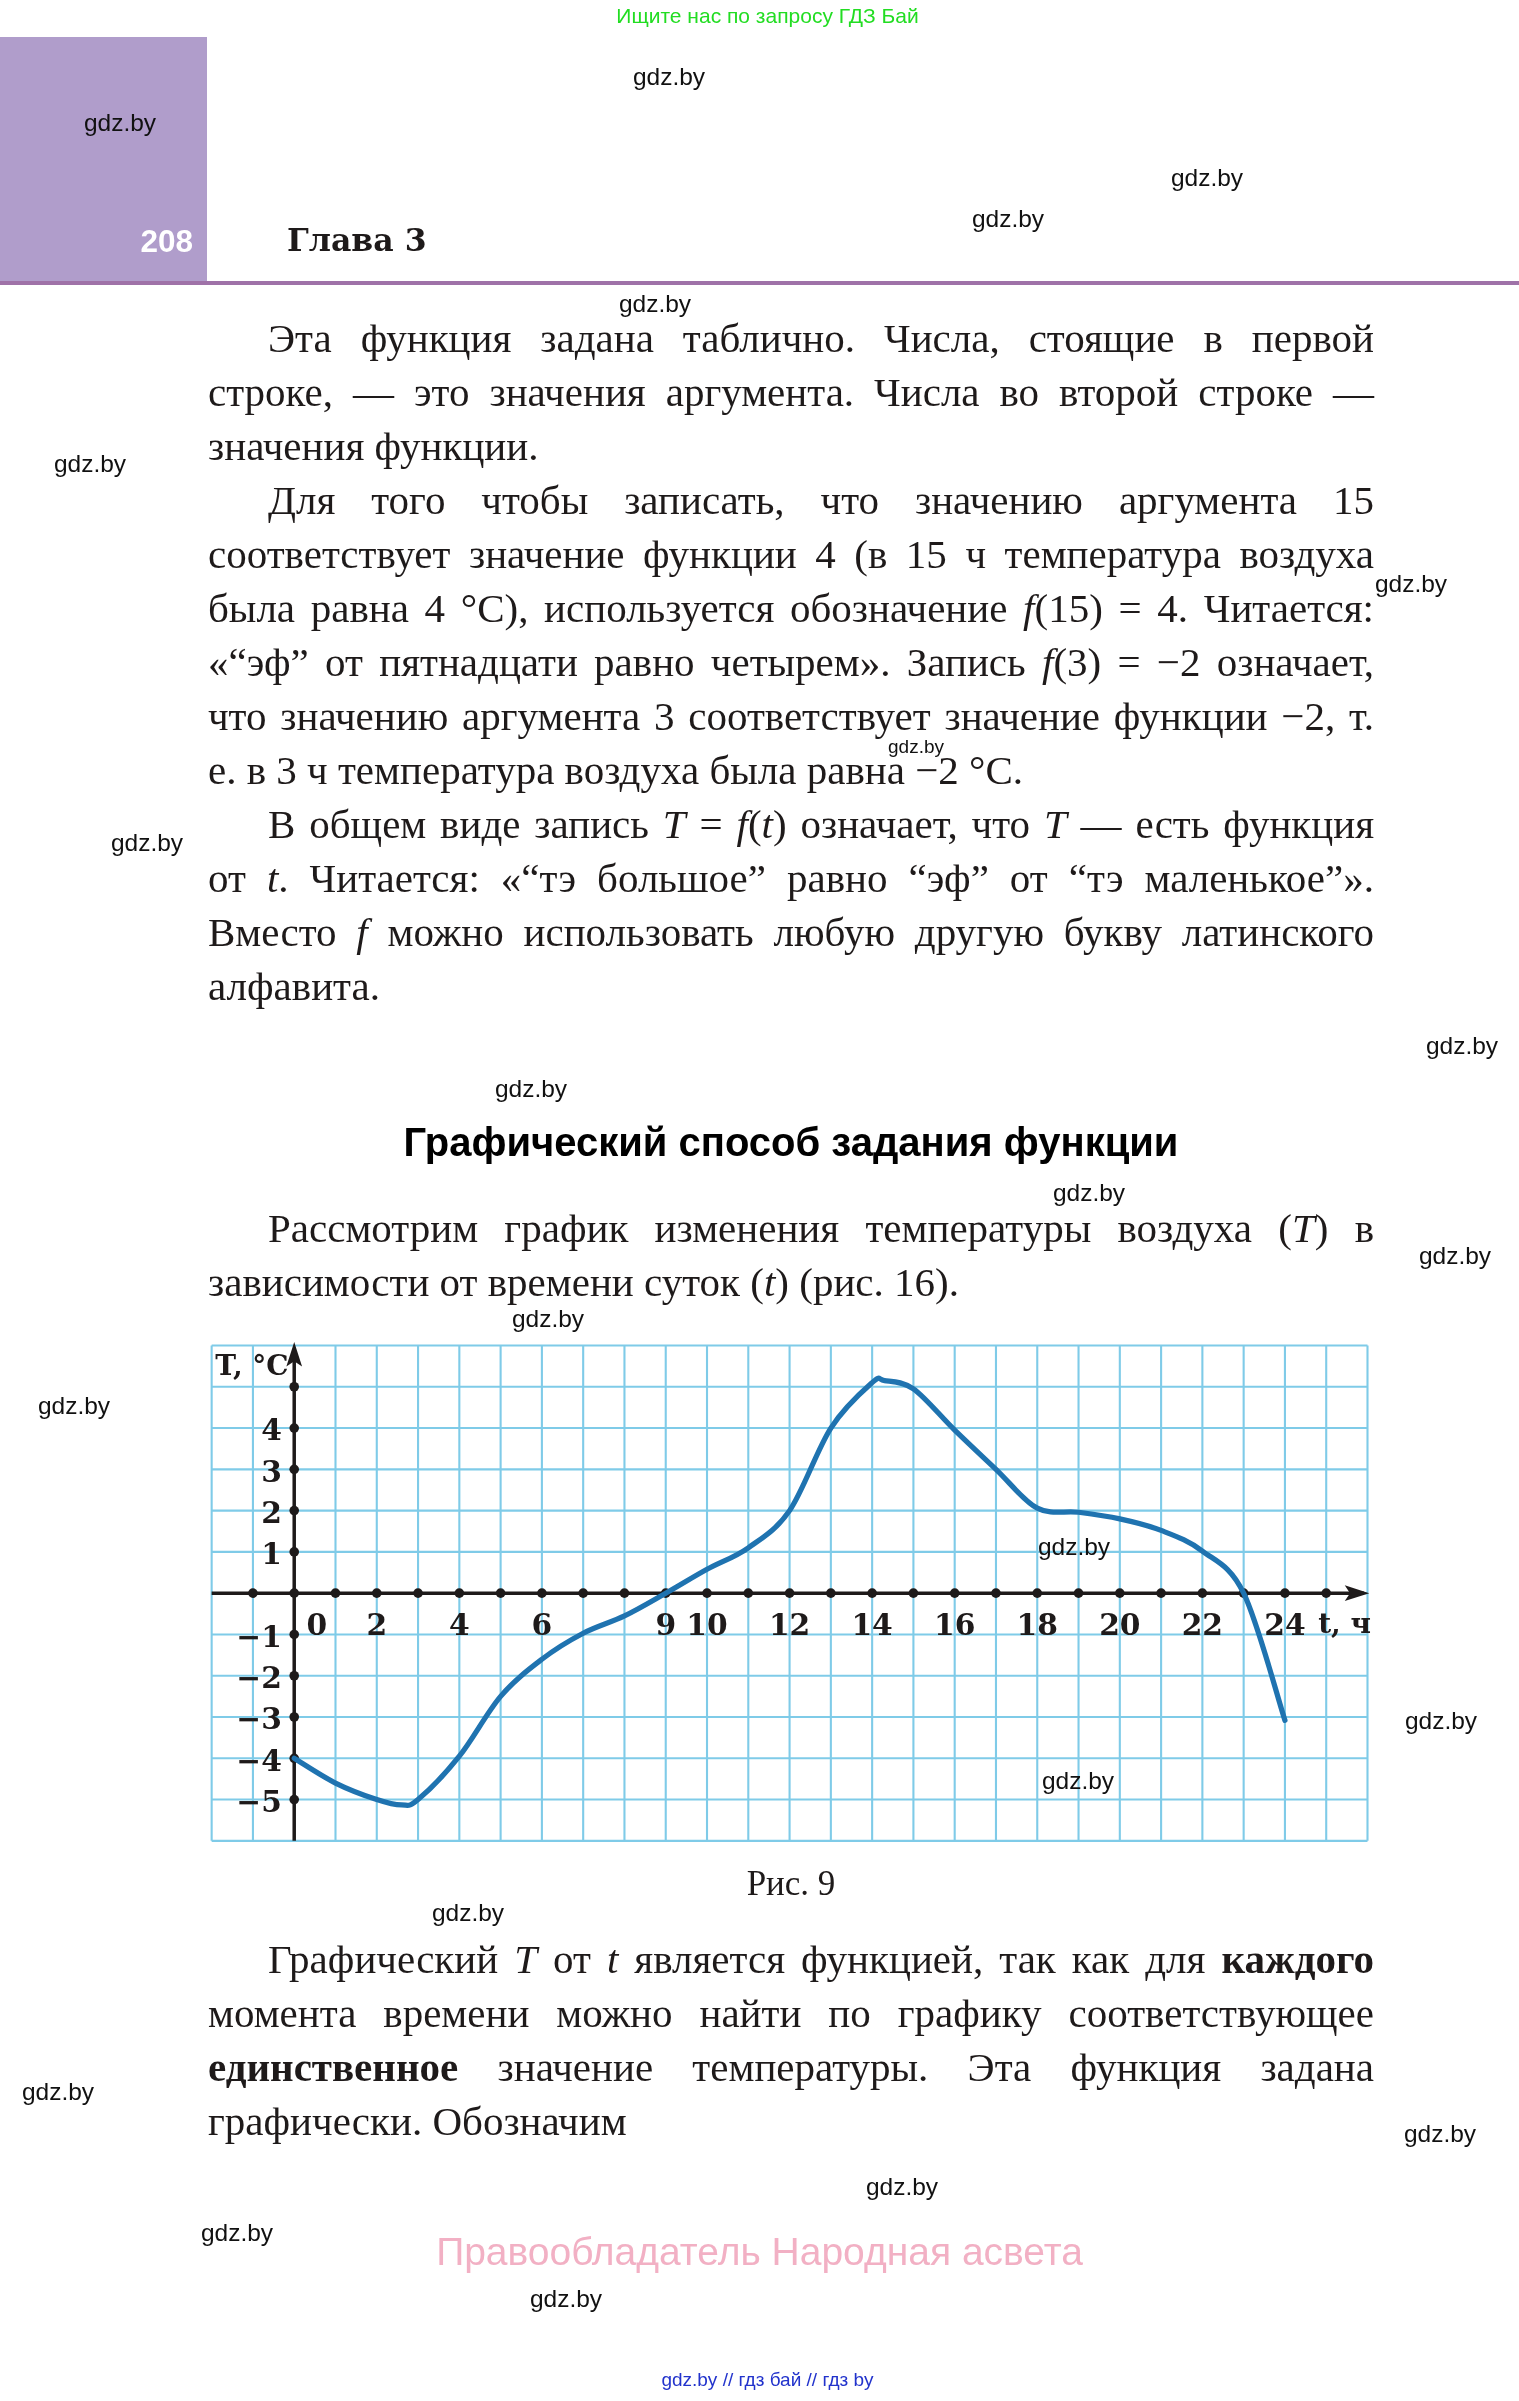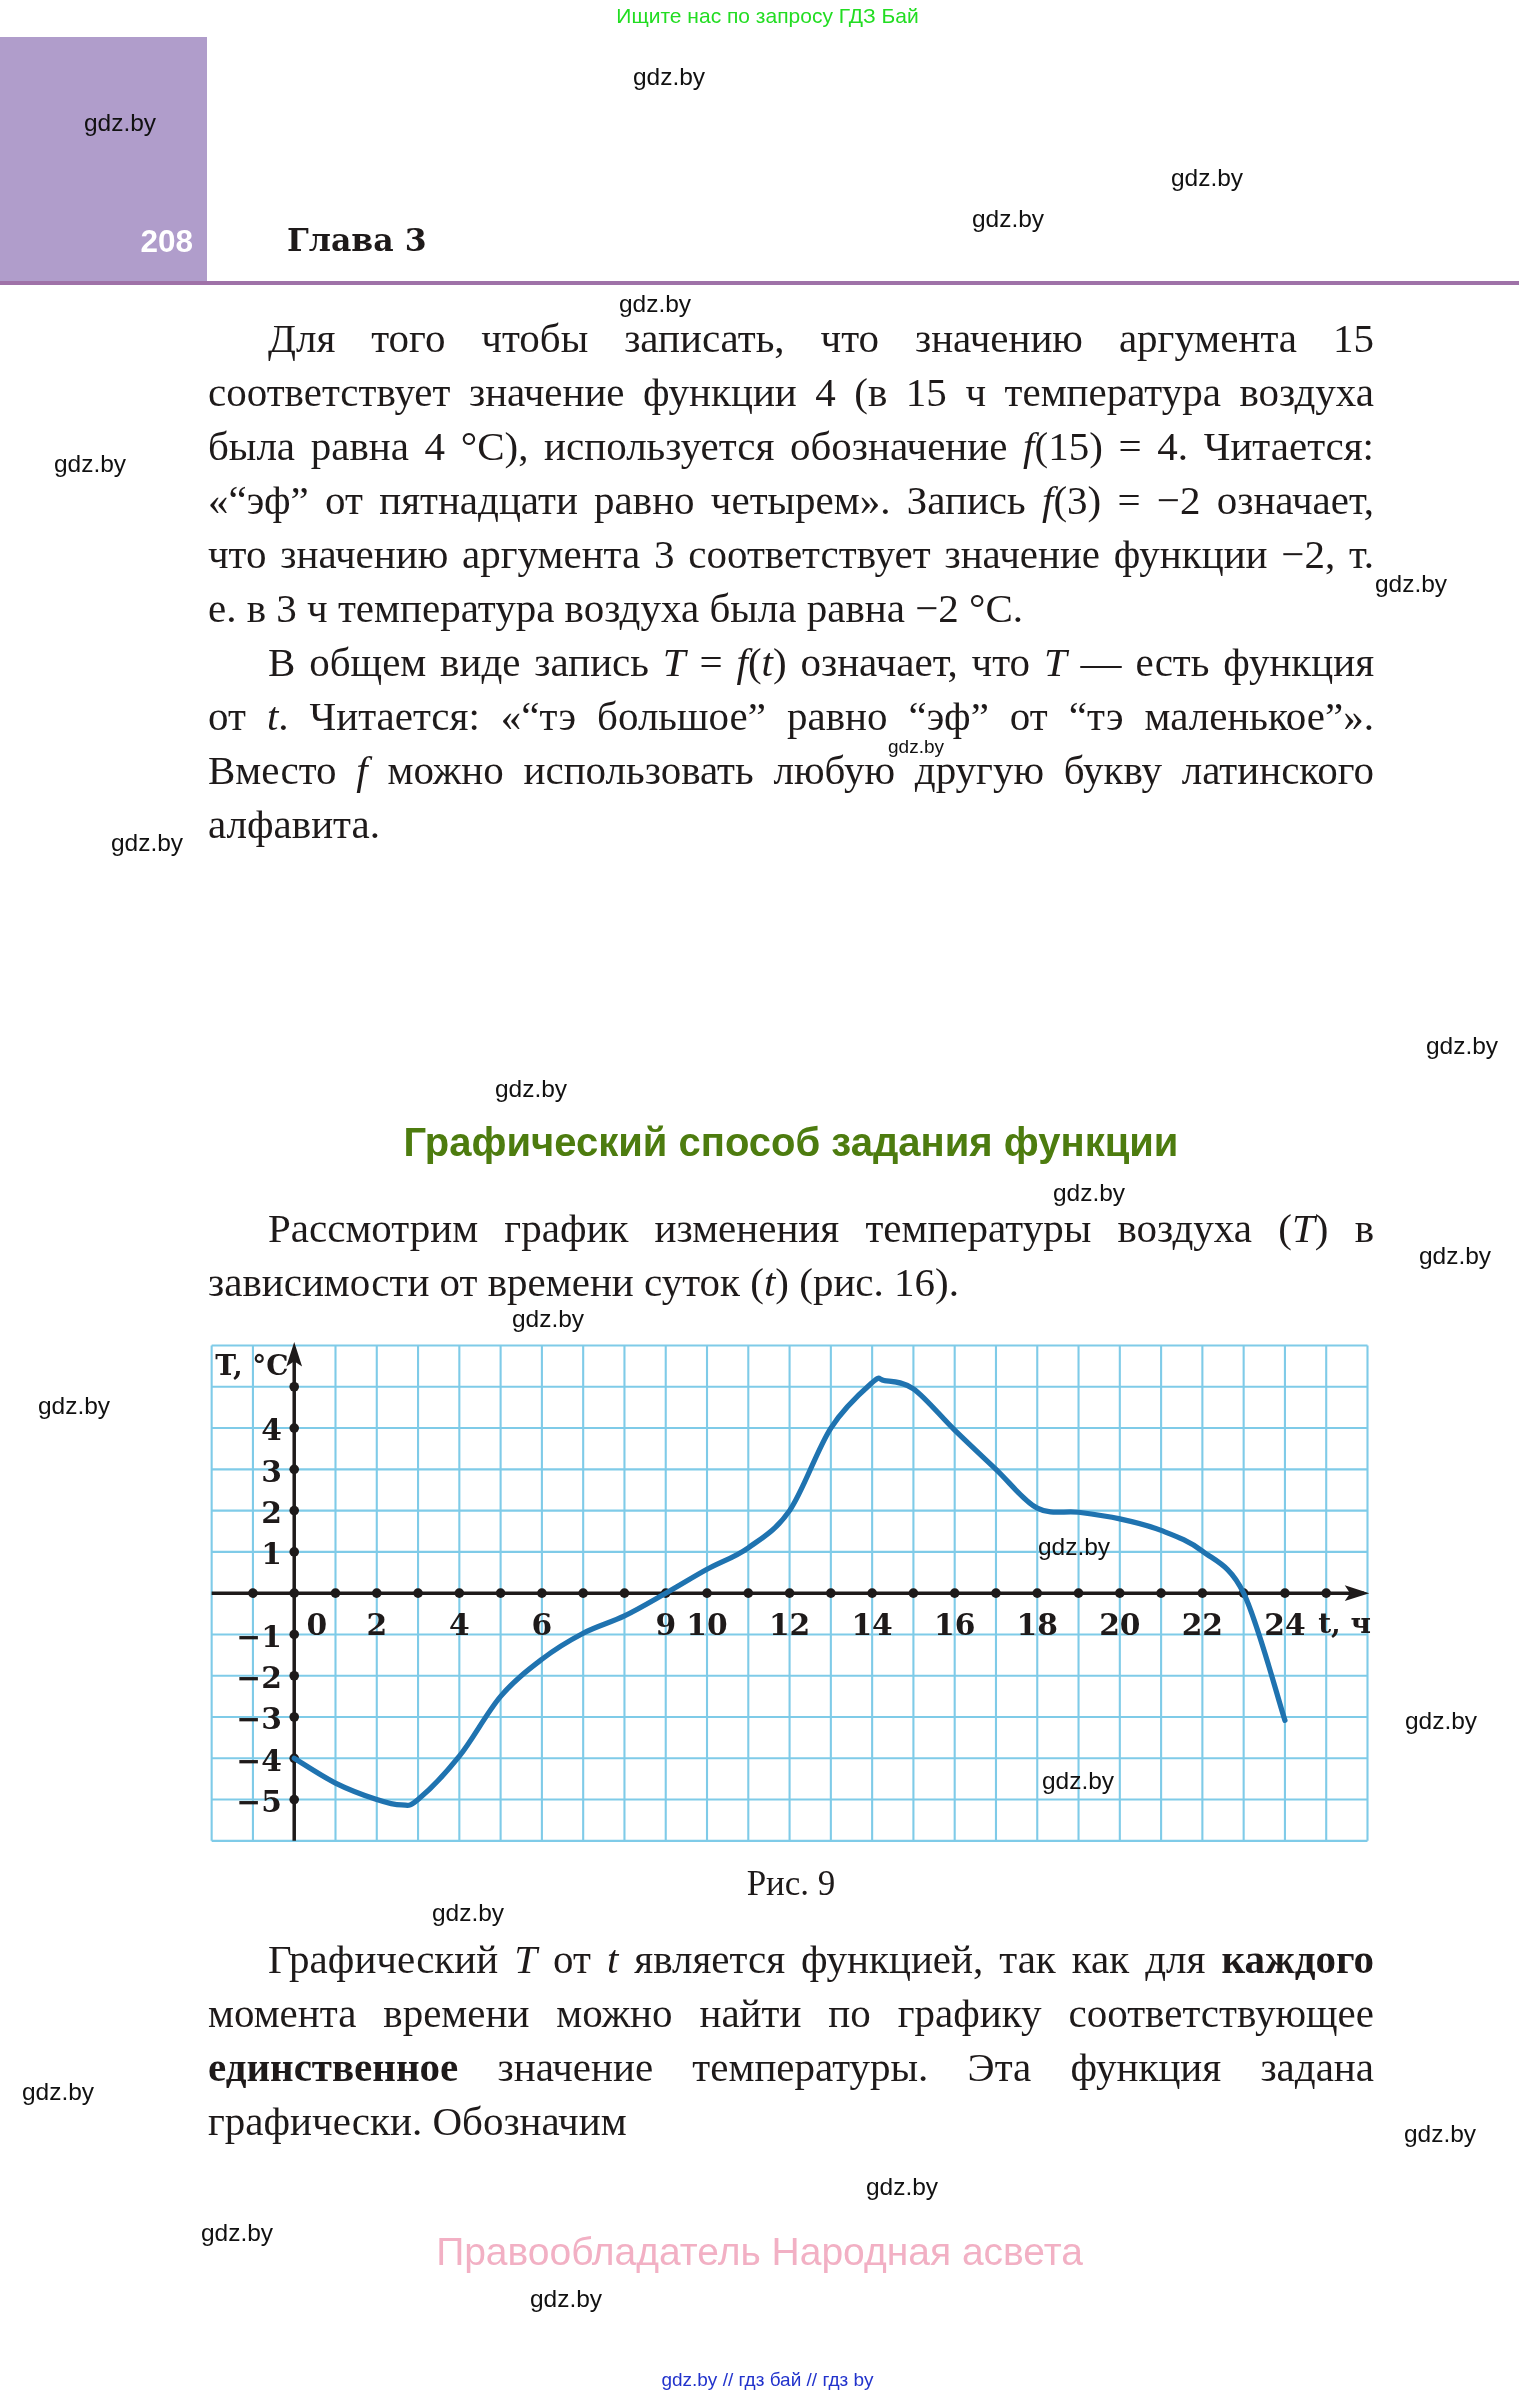--- a/index.html
+++ b/index.html
@@ -28,21 +28,21 @@
   .body-block {
     position: absolute; left: 208px; width: 1166px;
     font-family: "Liberation Serif", "DejaVu Serif", serif; font-size: 41px; line-height: 54px;
     text-align: justify; color: #1e1a1a;
   }
   .body-block p { margin: 0; text-indent: 60px; }
   .body-block .i { font-style: italic; }
   .body-block b { font-weight: bold; }
   .section-heading {
     position: absolute; left: 208px; top: 1120px; width: 1166px; text-align: center;
-    font-family: "Liberation Sans", "DejaVu Sans", sans-serif; font-weight: bold; font-size: 40px; color: #4d7c0f;
+    font-family: "Liberation Sans", "DejaVu Sans", sans-serif; font-weight: bold; font-size: 40px; color: #000000;
   }
   .figure {
     position: absolute; left: 201px; top: 1335px; width: 1181px; height: 516px;
   }
   .figure svg { display: block; }
   .caption {
     position: absolute; left: 208px; top: 1864px; width: 1166px; text-align: center;
     font-family: "Liberation Serif", serif; font-size: 35px; color: #1e1a1a;
   }
   .watermark {
@@ -62,20 +62,21 @@
 <body>
 
 <div class="top-banner">Ищите нас по запросу ГДЗ Бай</div>
 
 <div class="header-band"></div>
 <div class="header-rule"></div>
 <div class="page-number">208</div>
 <div class="chapter-title">Глава 3</div>
 
 <div class="body-block" style="top:311px;">
+  <p>Эта функция задана таблично. Числа, стоящие в первой строке, — это значения аргумента. Числа во второй строке — значения функции.</p>
   <p><span>Для того чтобы записать, что значению аргумента 15 соответствует значение функции 4 (в 15 ч температура воздуха была равна 4 °C), используется обозначение </span><span class="i">f</span><span>(15) = 4. Читается: «“эф” от пятнадцати равно четырем». Запись </span><span class="i">f</span><span>(3) = −2 означает, что значению аргумента 3 соответствует значение функции −2, т. е. в 3 ч температура воздуха была равна −2 °C.</span></p>
   <p><span>В общем виде запись </span><span class="i">T</span><span> = </span><span class="i">f</span><span>(</span><span class="i">t</span><span>) означает, что </span><span class="i">T</span><span> — есть функция от </span><span class="i">t</span><span>. Читается: «“тэ большое” равно “эф” от “тэ маленькое”». Вместо </span><span class="i">f</span><span> можно использовать любую другую букву латинского алфавита.</span></p>
 </div>
 
 <div class="section-heading">Графический способ задания функции</div>
 
 <div class="body-block" style="top:1201px;">
   <p><span>Рассмотрим график изменения температуры воздуха (</span><span class="i">T</span><span>) в зависимости от времени суток (</span><span class="i">t</span><span>) (рис. 16).</span></p>
 </div>
 

